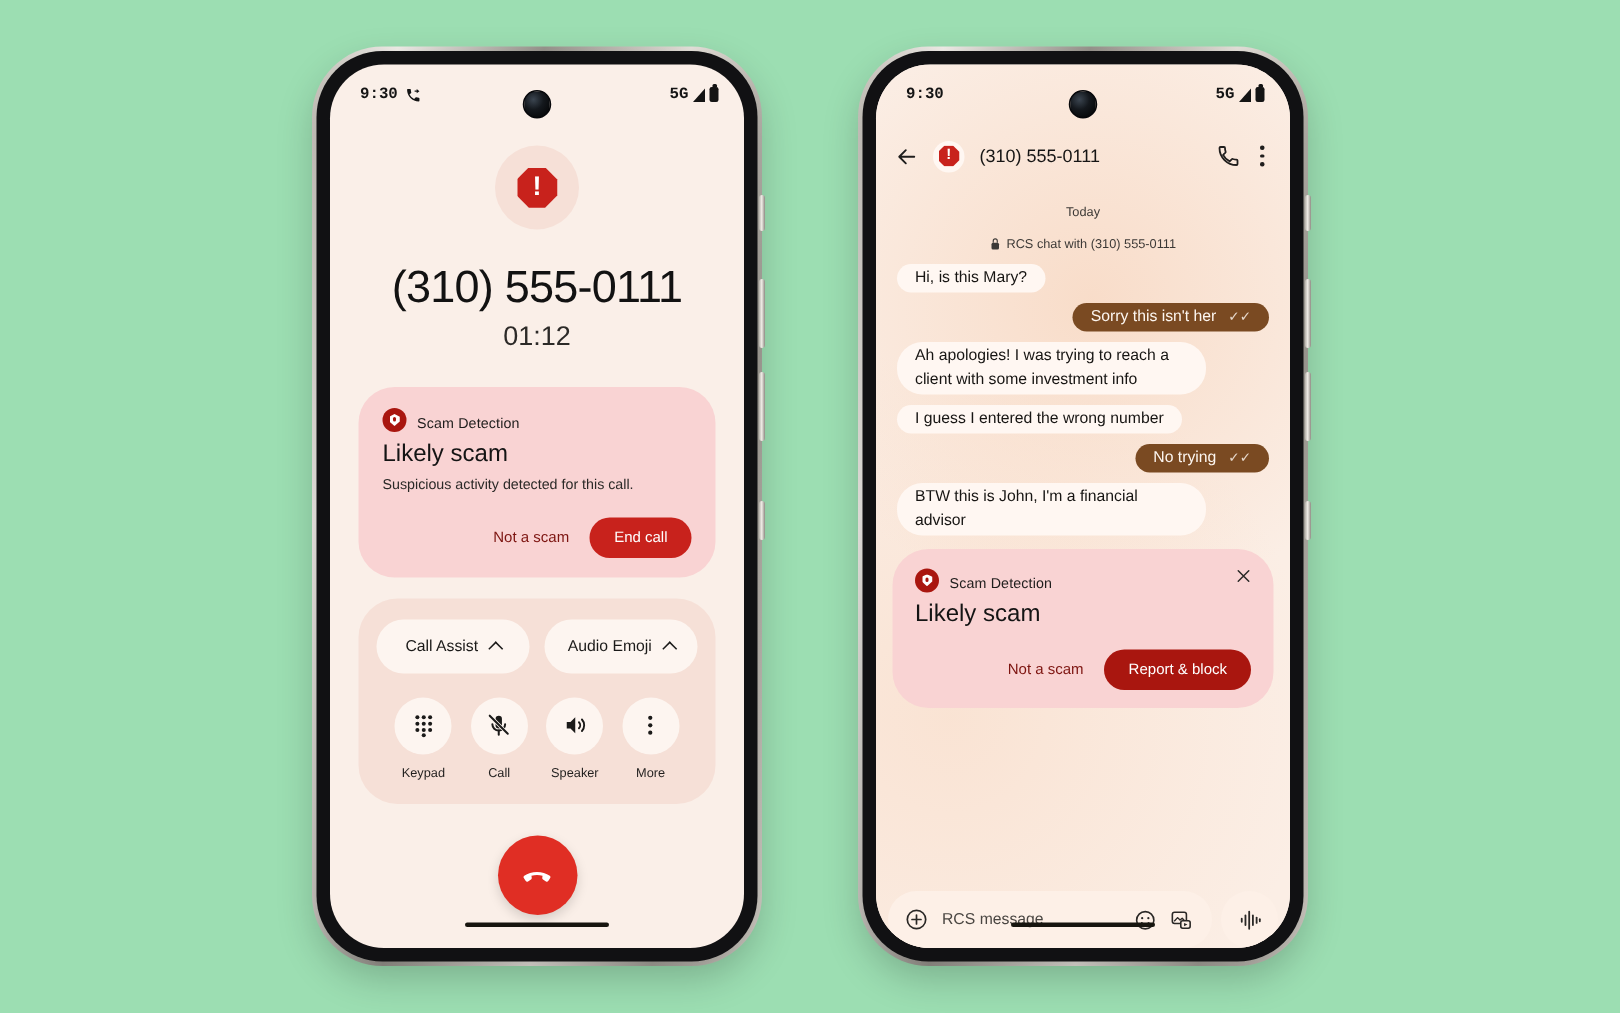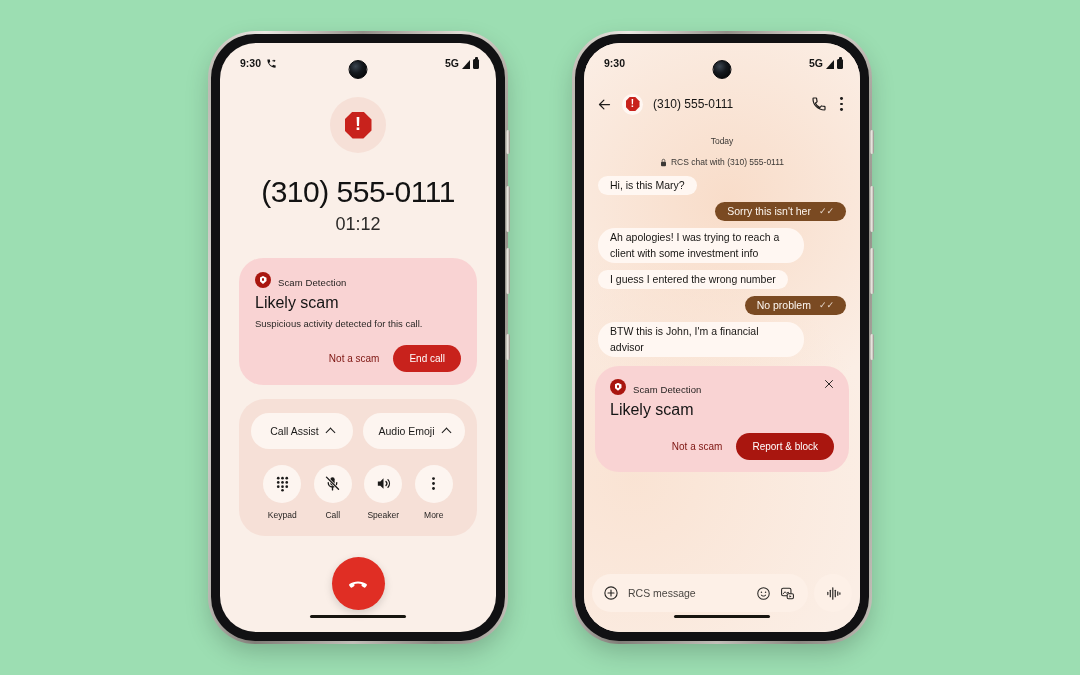--- a/index.html
+++ b/index.html
@@ -72,21 +72,21 @@
     height: 40px;
     display: flex;
     align-items: center;
     justify-content: space-between;
     padding: 0 17px 0 20px;
     font-size: 10.5px;
     font-weight: bold;
     color: #141414;
     z-index: 10;
   }
-  .sb-left, .sb-right { display: flex; align-items: flex-end; gap: 5px; }
+  .sb-left, .sb-right { display: flex; align-items: center; gap: 5px; font-family: Liberation Mono, monospace; }
   .sb-right { gap: 3px; }
   .sig-tri {
     width: 0; height: 0;
     border-left: 8px solid transparent;
     border-bottom: 9px solid #141414;
   }
   .batt {
     width: 6px; height: 10px;
     background: #141414;
     border-radius: 1.5px;
@@ -331,21 +331,20 @@
     width: 12px; height: 12px;
     cursor: pointer;
   }
   .scam-body a, .scam-link {
     color: #7d1410;
     text-decoration: underline;
   }
 
   .composer {
     margin: auto 8px 0;
-    padding-bottom: 20px;
     display: flex; align-items: center; gap: 6px;
   }
   .composer-field {
     flex: 1;
     height: 38px;
     border-radius: 19px;
     background: #FDF0E7;
     display: flex; align-items: center;
     gap: 9px;
     padding: 0 13px 0 11px;
@@ -563,21 +562,21 @@
           </div>
         </div>
         <div class="bubble-row in">
           <div class="bubble in">Ah apologies! I was trying to reach a client with some investment info</div>
         </div>
         <div class="bubble-row in">
           <div class="bubble in">I guess I entered the wrong number</div>
         </div>
         <div class="bubble-row out">
           <div class="bubble out">
-            <span>No problem</span>
+            <span>No trying</span>
             <span class="tick">✓✓</span>
           </div>
         </div>
         <div class="bubble-row in">
           <div class="bubble in">BTW this is John, I'm a financial advisor</div>
         </div>
       </div>
 
       <div class="scam-card-chat">
         <svg class="close-x" viewBox="0 0 24 24">

